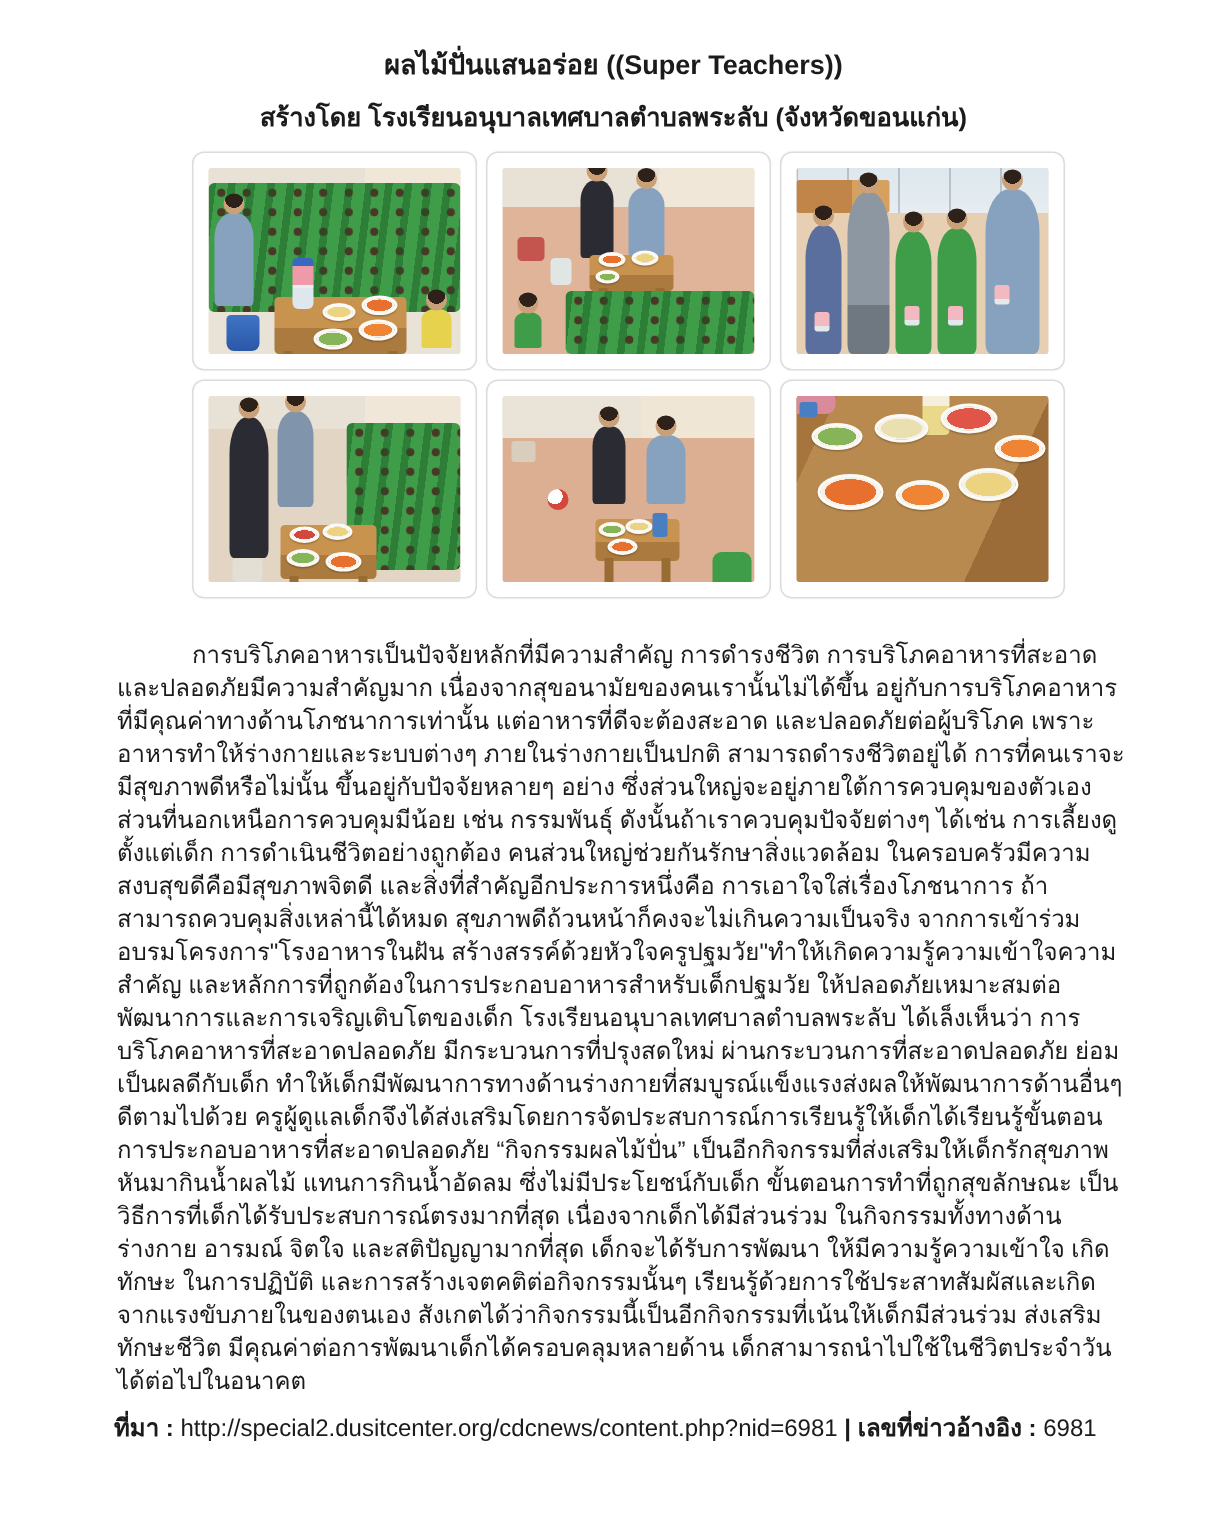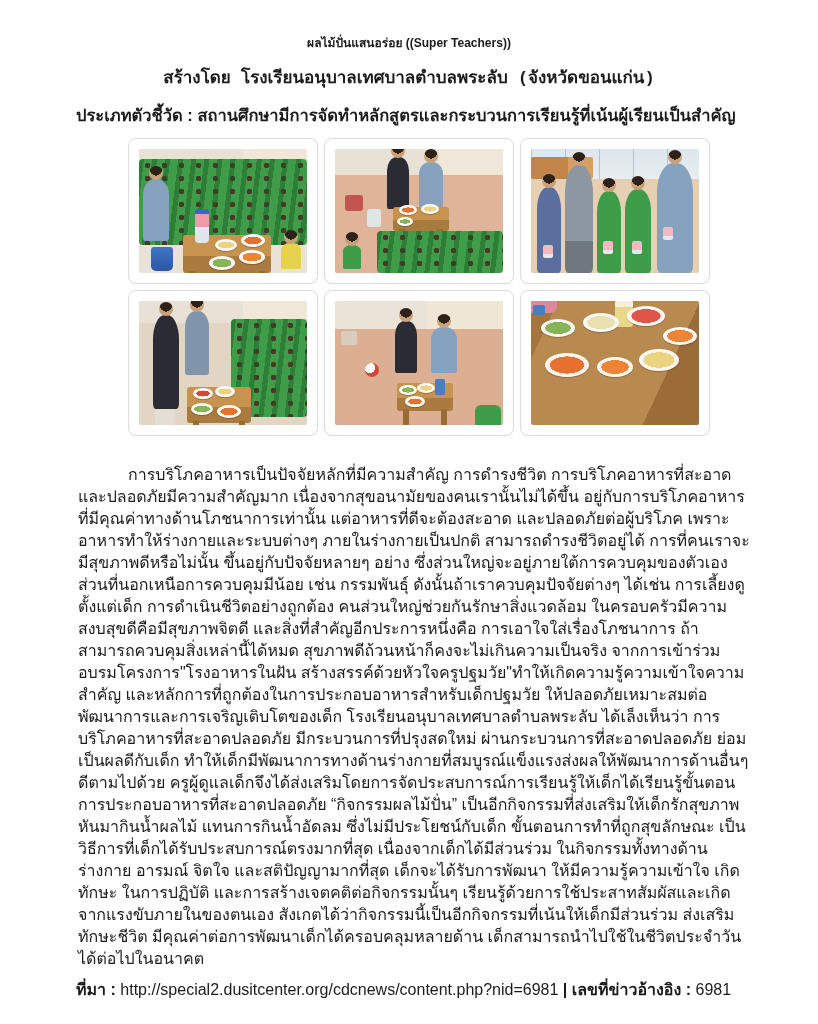--- a/index.html
+++ b/index.html
@@ -1,19 +1,19 @@
 <!DOCTYPE html>
 <html><head>
 <meta charset="utf-8">
 <style>
   html,body{margin:0;padding:0;background:#ffffff;}
   body{font-family:"Liberation Sans","DejaVu Sans",sans-serif;color:#1b1b1b;}
   .page{position:relative;width:818px;height:1024px;background:#fff;box-sizing:border-box;padding-top:32px;overflow:hidden;}
-  .title{margin:0;text-align:center;font-size:12px;font-weight:bold;line-height:22px;}
-  .sub{margin:14px 0 0;text-align:center;font-size:17px;font-weight:bold;line-height:21px;font-family:Liberation Mono, monospace;}
+  .title{margin:0;text-align:center;font-size:18px;font-weight:bold;line-height:22px;}
+  .sub{margin:14px 0 0;text-align:center;font-size:17px;font-weight:bold;line-height:21px;}
   .indicator{margin:16px 76px 0;font-size:16.5px;font-weight:bold;line-height:21px;text-align:left;}
 
   
   .grid{margin:12px 0 0 128px;width:586px;display:flex;flex-wrap:wrap;gap:6px;}
   .card{margin:0;box-sizing:border-box;width:190px;height:146px;background:#fff;border:1px solid #dcdcdc;border-radius:8px;padding:10px;box-shadow:0 0 0 1px rgba(0,0,0,0.01);cursor:pointer;}
   .photo{position:relative;width:168px;height:124px;overflow:hidden;border-radius:2px;background:#e9e2d6;}
   .photo i{position:absolute;display:block;}
 
   .wall{left:0;right:0;top:0;background:linear-gradient(90deg,#e8e1d5 0 62%,#f1e7d8 62%);}
   .floor{left:0;right:0;bottom:0;}
@@ -126,21 +126,20 @@
   .footer{margin:9px 64px 0 76px;font-size:16px;line-height:21px;}
   .footer b{font-weight:bold;}
 </style>
 </head>
 <body>
 
 <div class="page">
 
   <h1 class="title">ผลไม้ปั่นแสนอร่อย ((Super Teachers))</h1>
   <div class="sub">สร้างโดย โรงเรียนอนุบาลเทศบาลตำบลพระลับ (จังหวัดขอนแก่น)</div>
-  <div class="indicator">ประเภทตัวชี้วัด : สถานศึกษามีการจัดทำหลักสูตรและกระบวนการเรียนรู้ที่เน้นผู้เรียนเป็นสำคัญ</div>
 
   <div class="grid">
 
     <figure class="card" title="teacher-and-children-in-green-uniforms-around-wooden-table-with-blender-and-fruit-plates">
       <div class="photo p1">
         <i class="wall"></i>
         <i class="crowd"></i>
         <i class="pers blue t-blue"></i>
         <i class="bkt"></i>
         <i class="tbl"></i>

